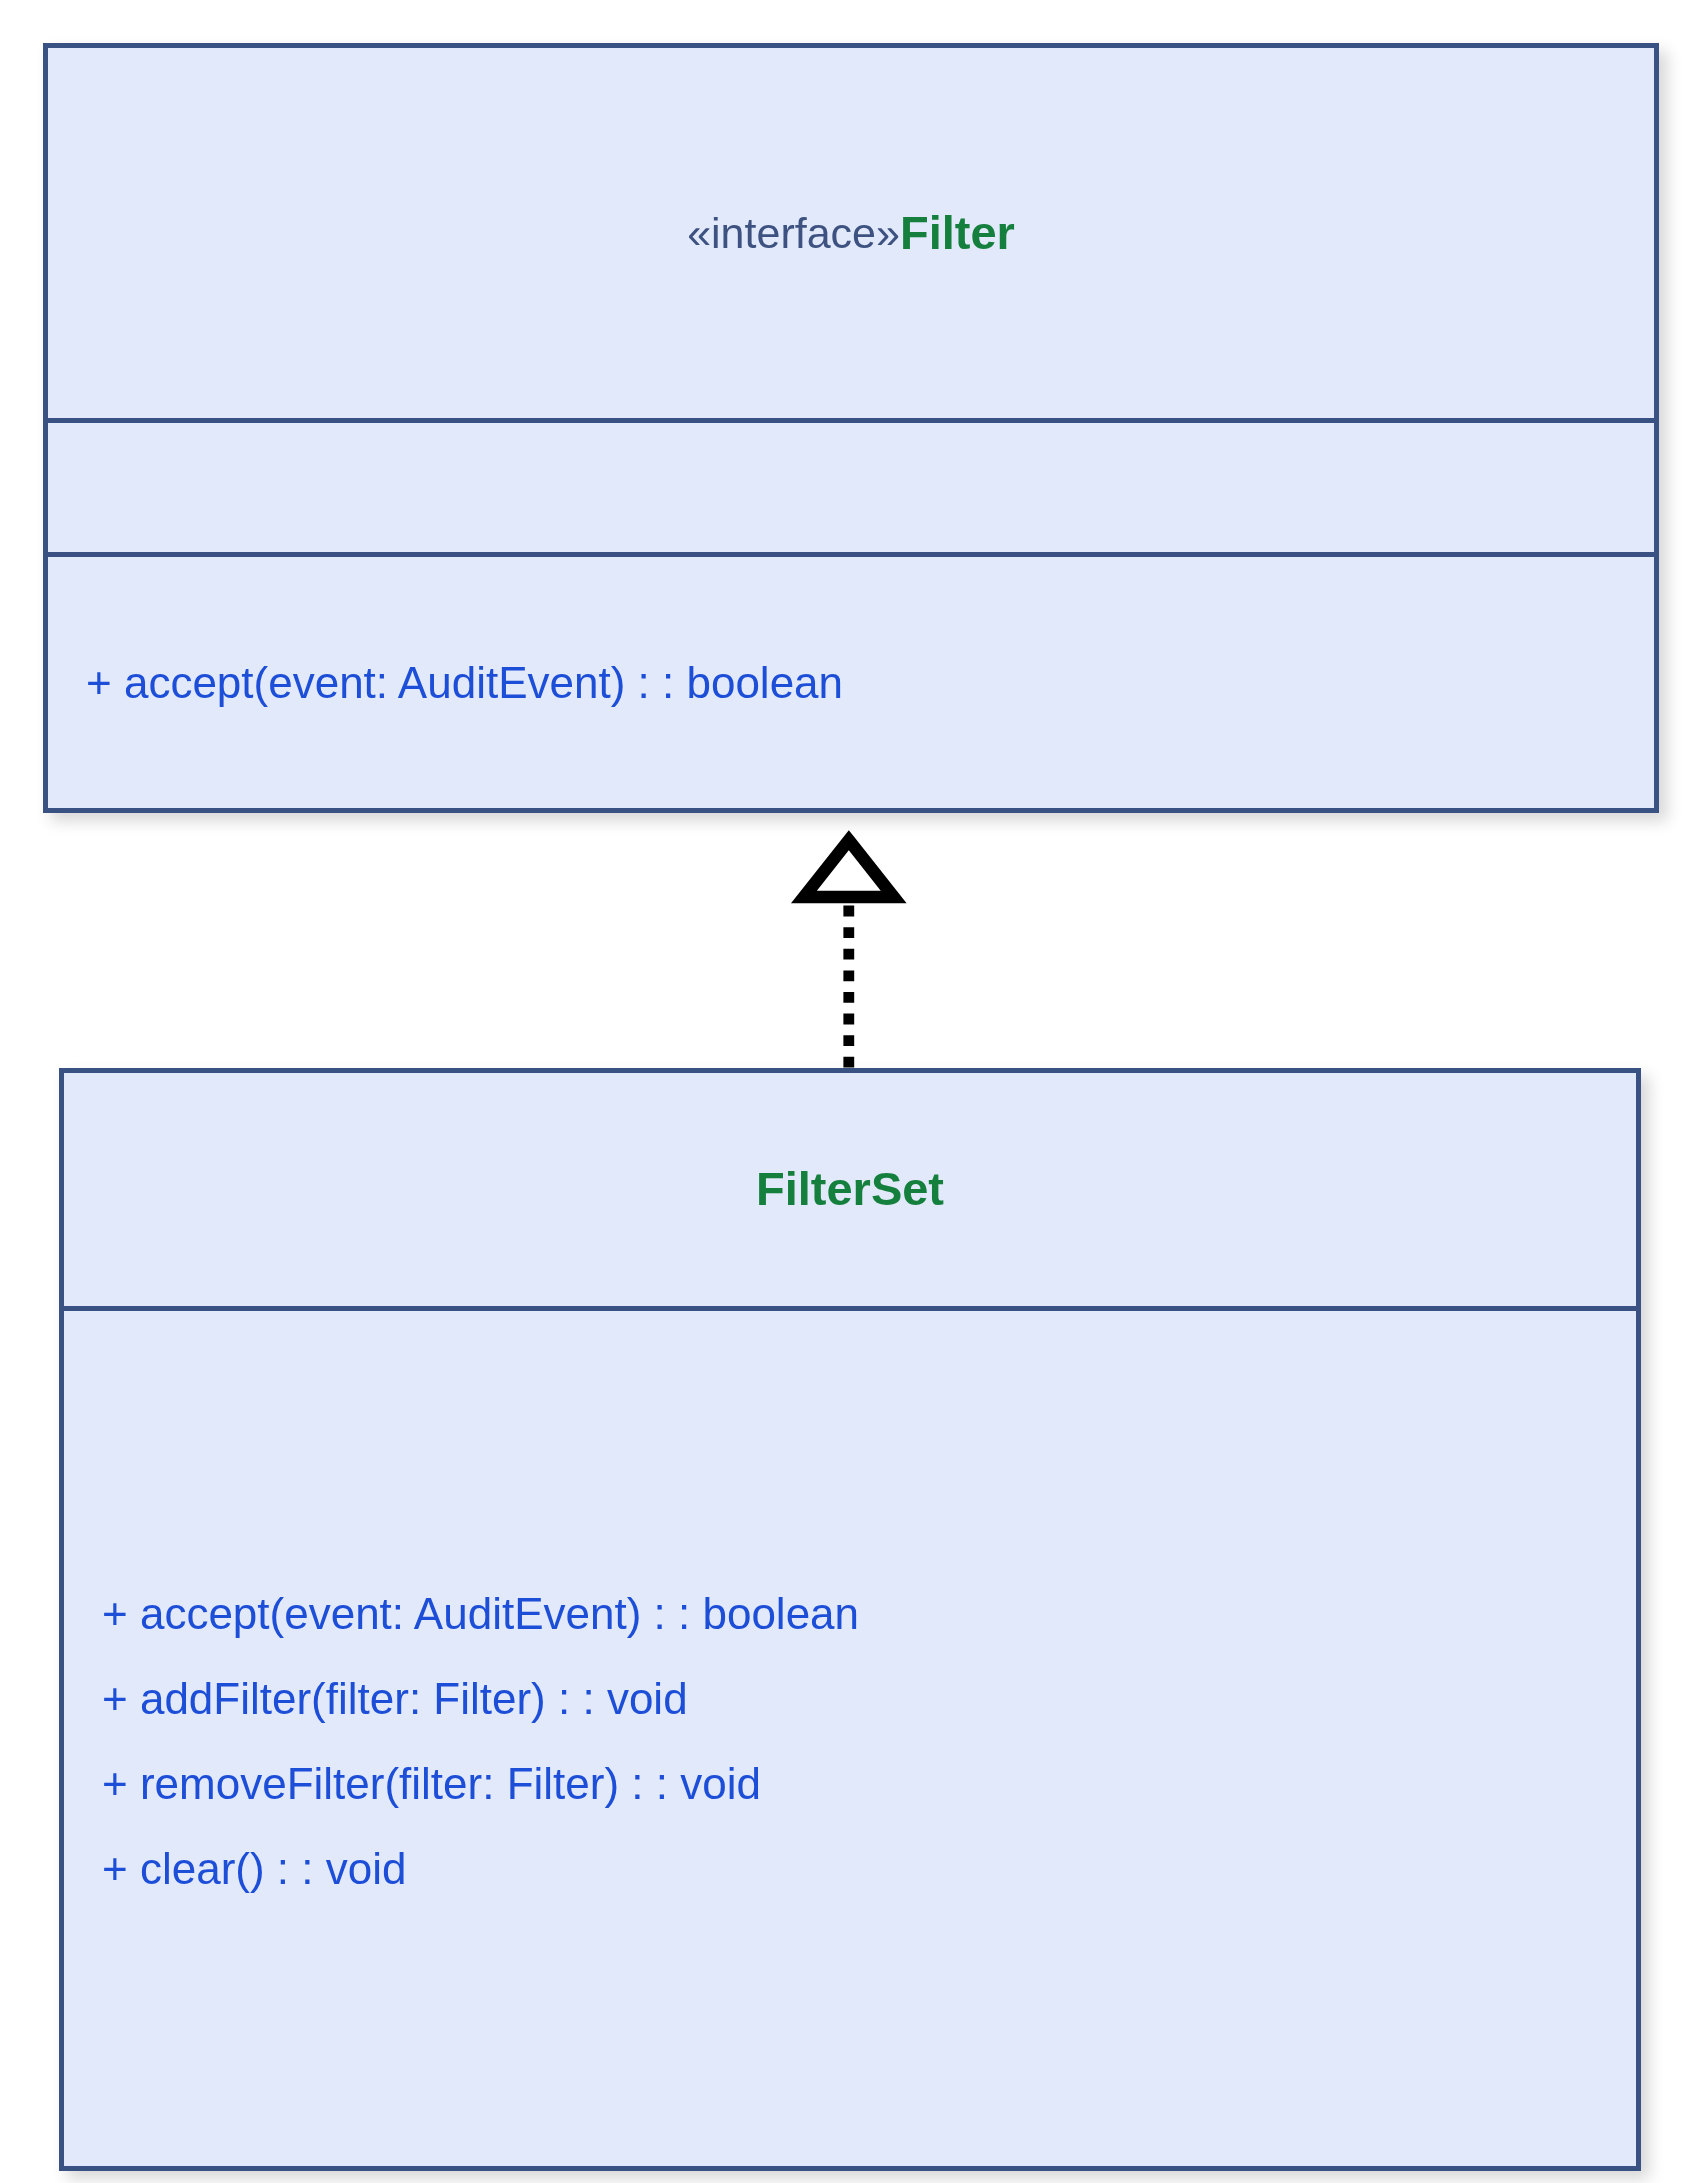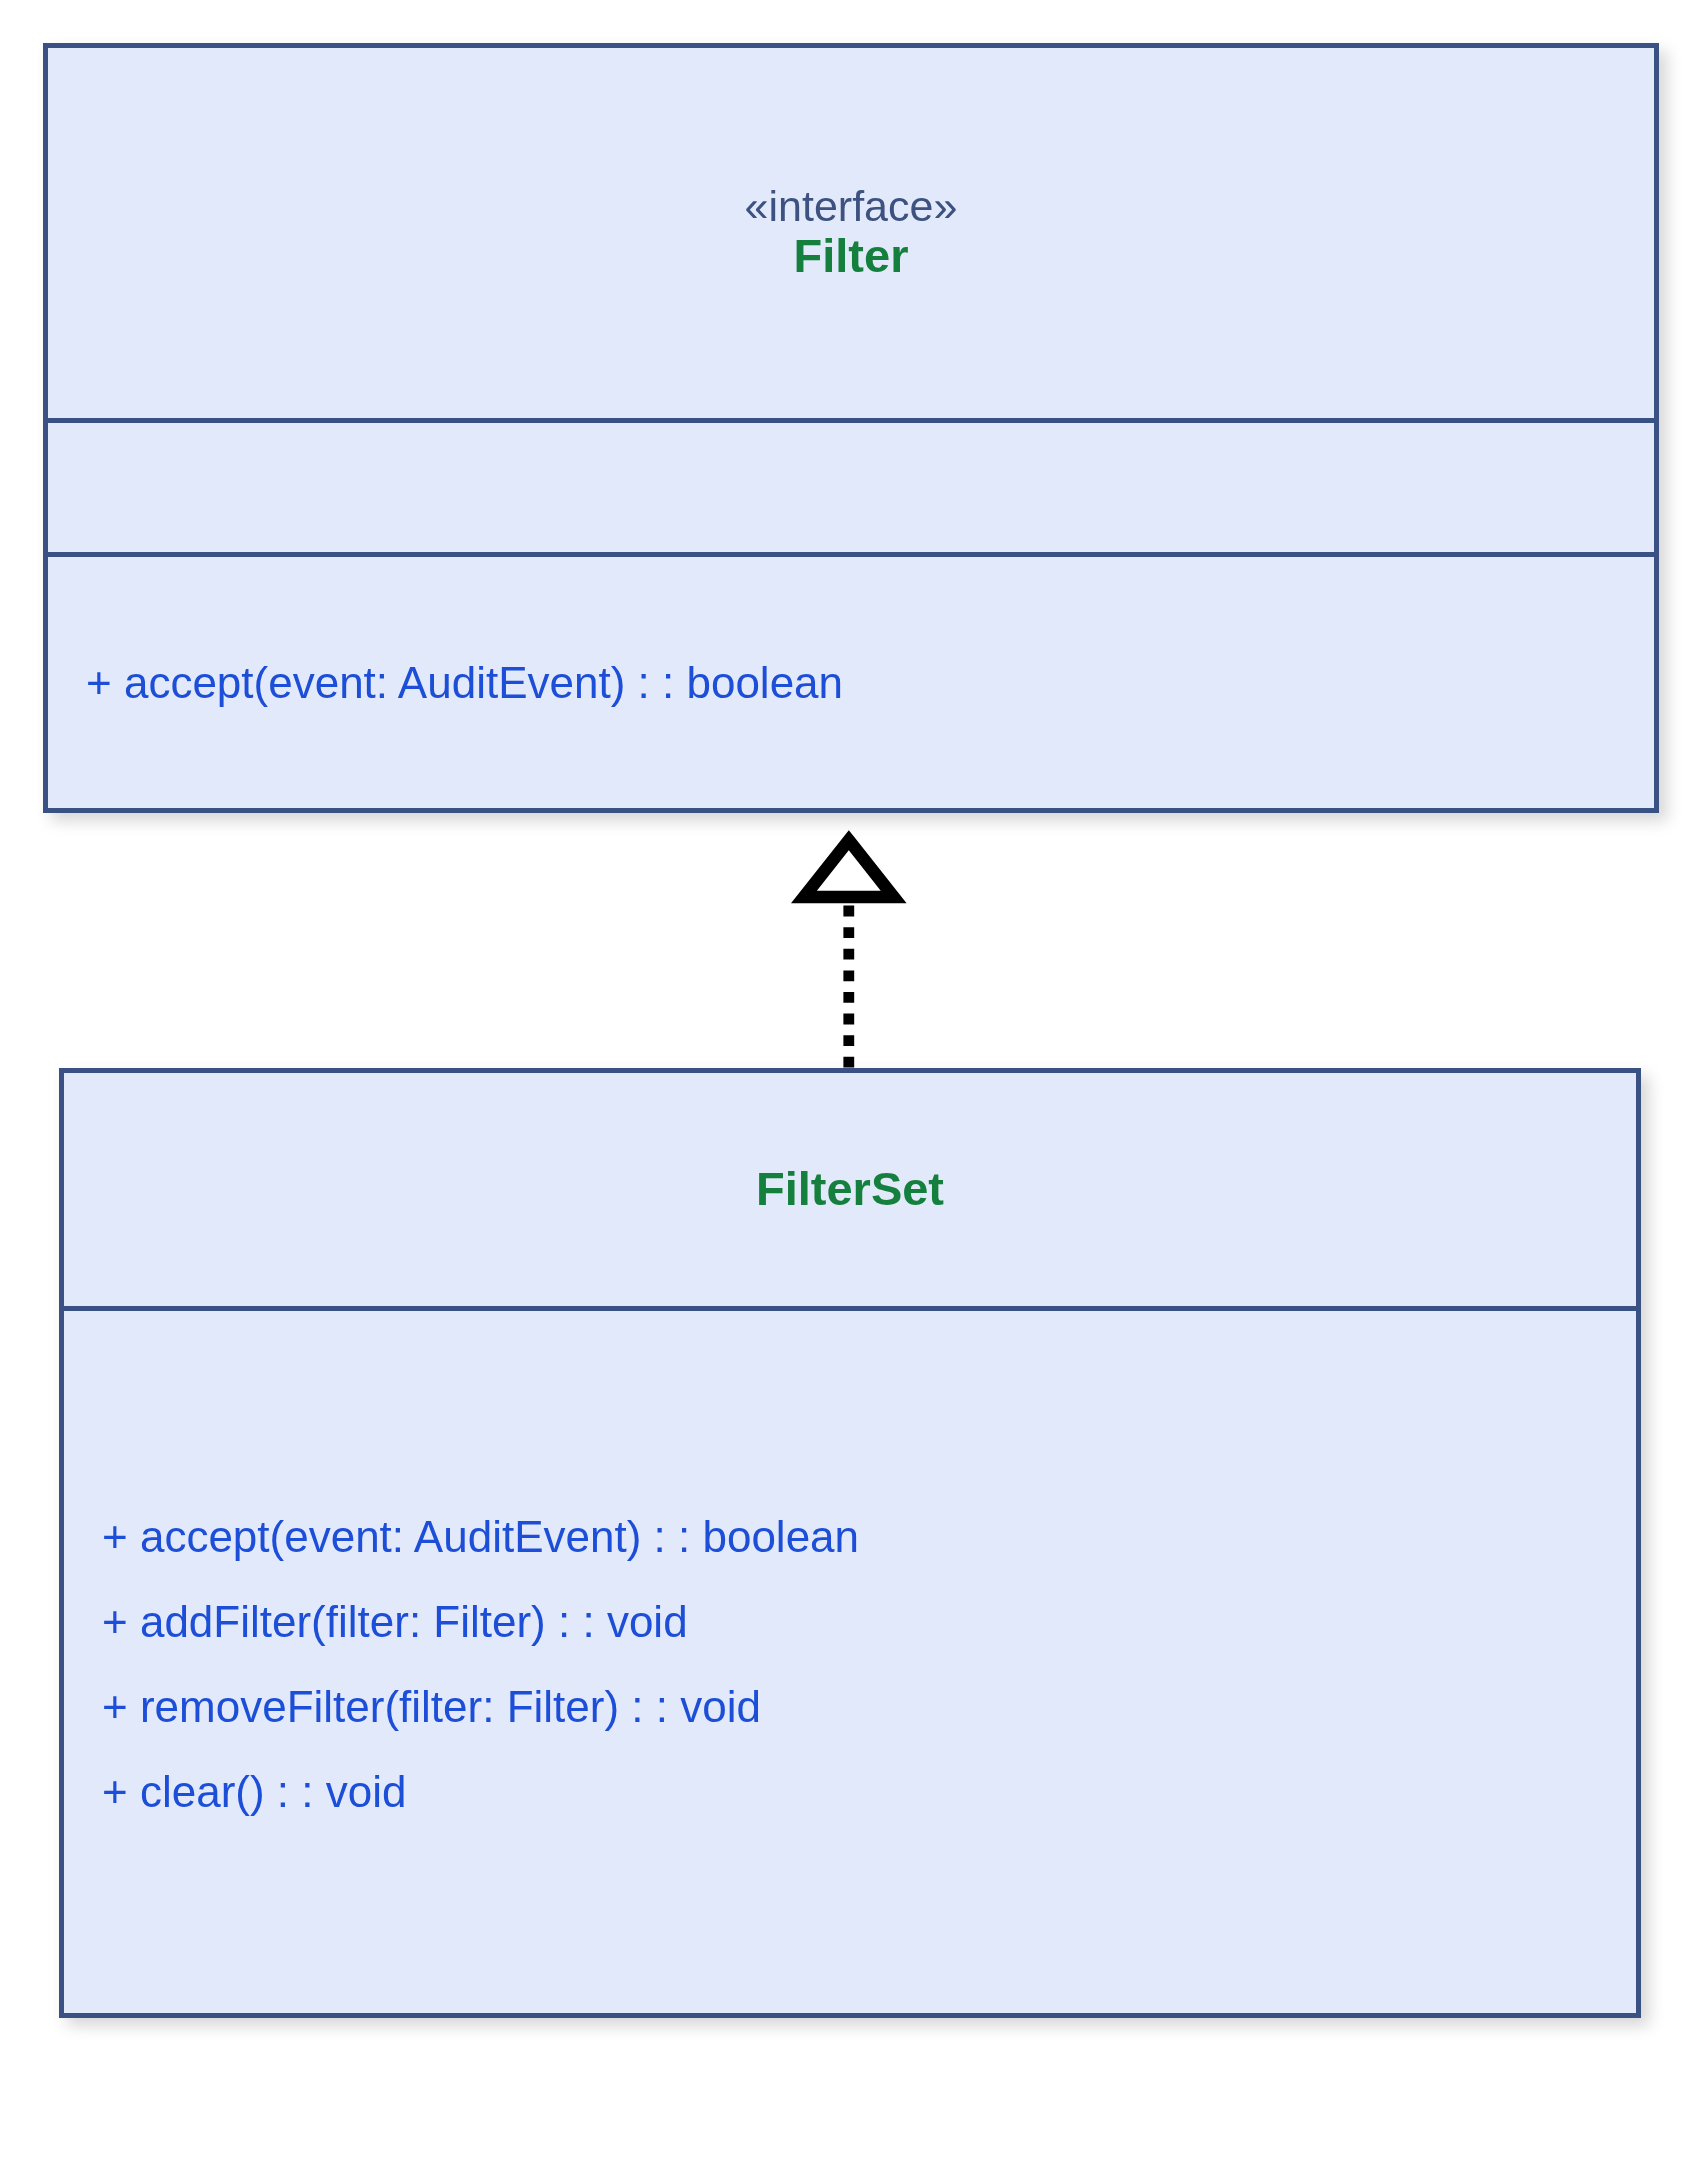--- a/index.html
+++ b/index.html
@@ -40,21 +40,20 @@
     position: relative;
     background: #e2e9fa;
   }
   .uml-compartment + .uml-compartment {
     border-top: 5.1px solid #3a5183;
   }
 
   
   .compartment-header {
     display: flex;
-    flex-direction: column;
     align-items: center;
     justify-content: center;
     text-align: center;
   }
 
   .uml-stereotype {
     color: #3d5280;
     font-size: 43px;
     font-weight: 400;
     line-height: 1.08;
@@ -95,21 +94,21 @@
     height: 770px;
   }
   #class-filter .compartment-header { height: 370px; }
   #class-filter .compartment-attributes { height: 134px; }
   #class-filter .compartment-operations { flex: 1 1 auto; }
 
   #class-filterset {
     left: 59px;
     top: 1068px;
     width: 1582px;
-    height: 950px;
+    height: 1103px;
   }
   #class-filterset .compartment-header { height: 233px; }
   #class-filterset .compartment-attributes { height: 227px; }
   #class-filterset .compartment-operations { flex: 1 1 auto; padding-top: 5.7px; }
 
   #class-filterset .compartment-operations .uml-member {
     margin-bottom: 41px;
   }
   #class-filterset .compartment-operations .uml-member:last-child {
     margin-bottom: 0;

